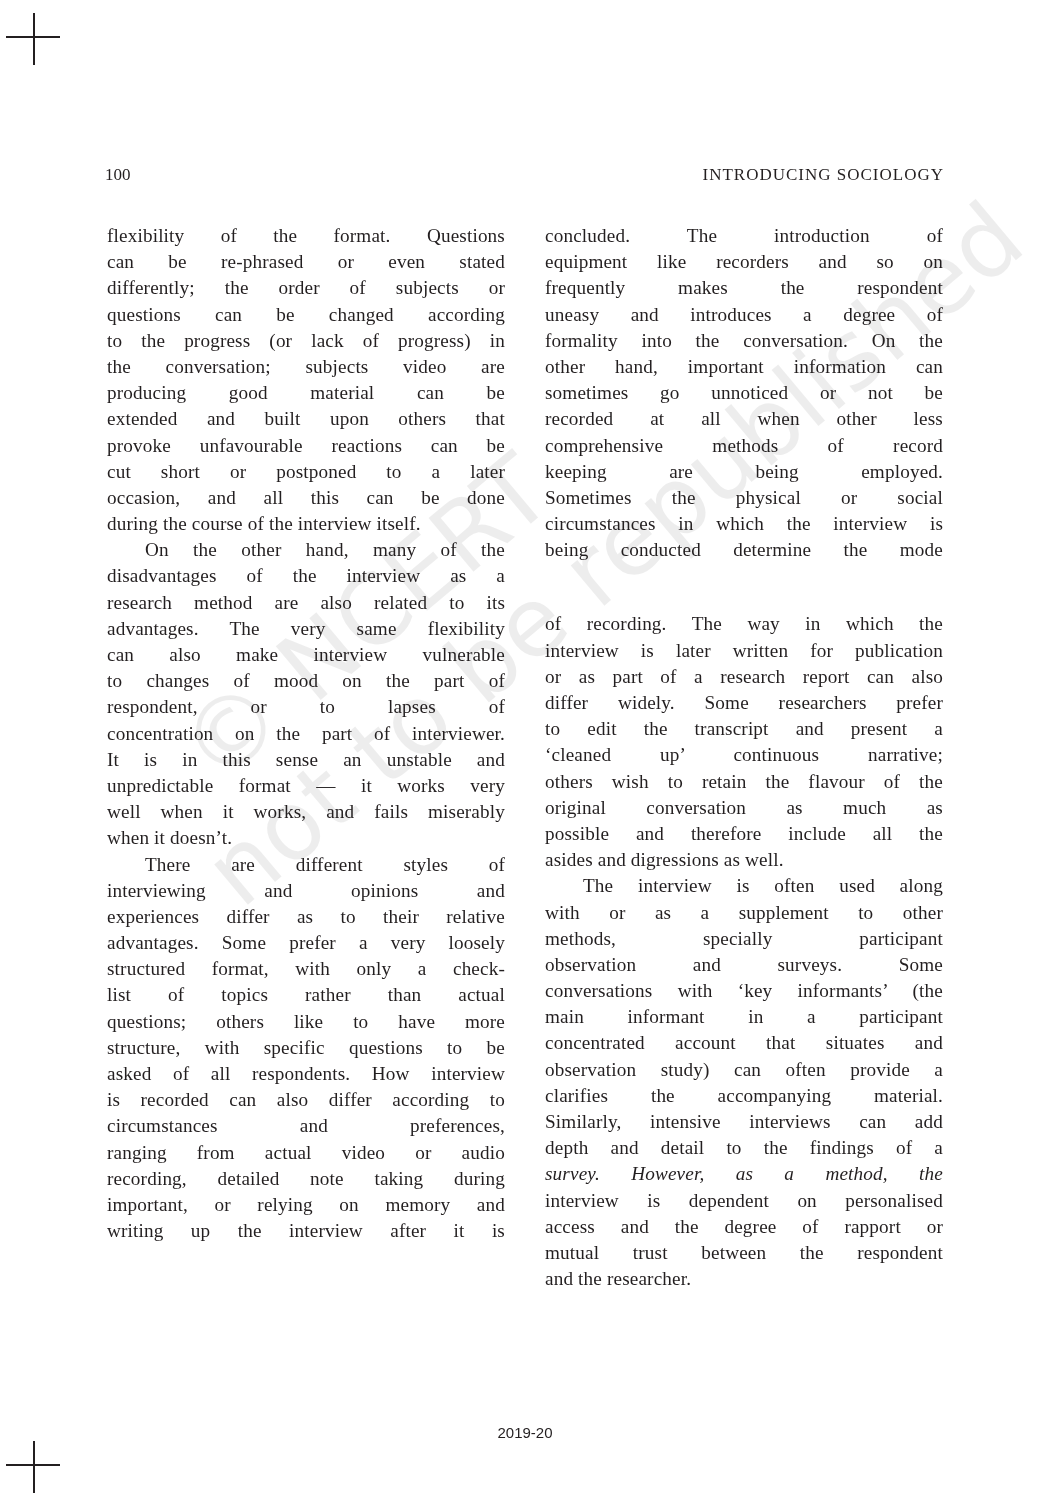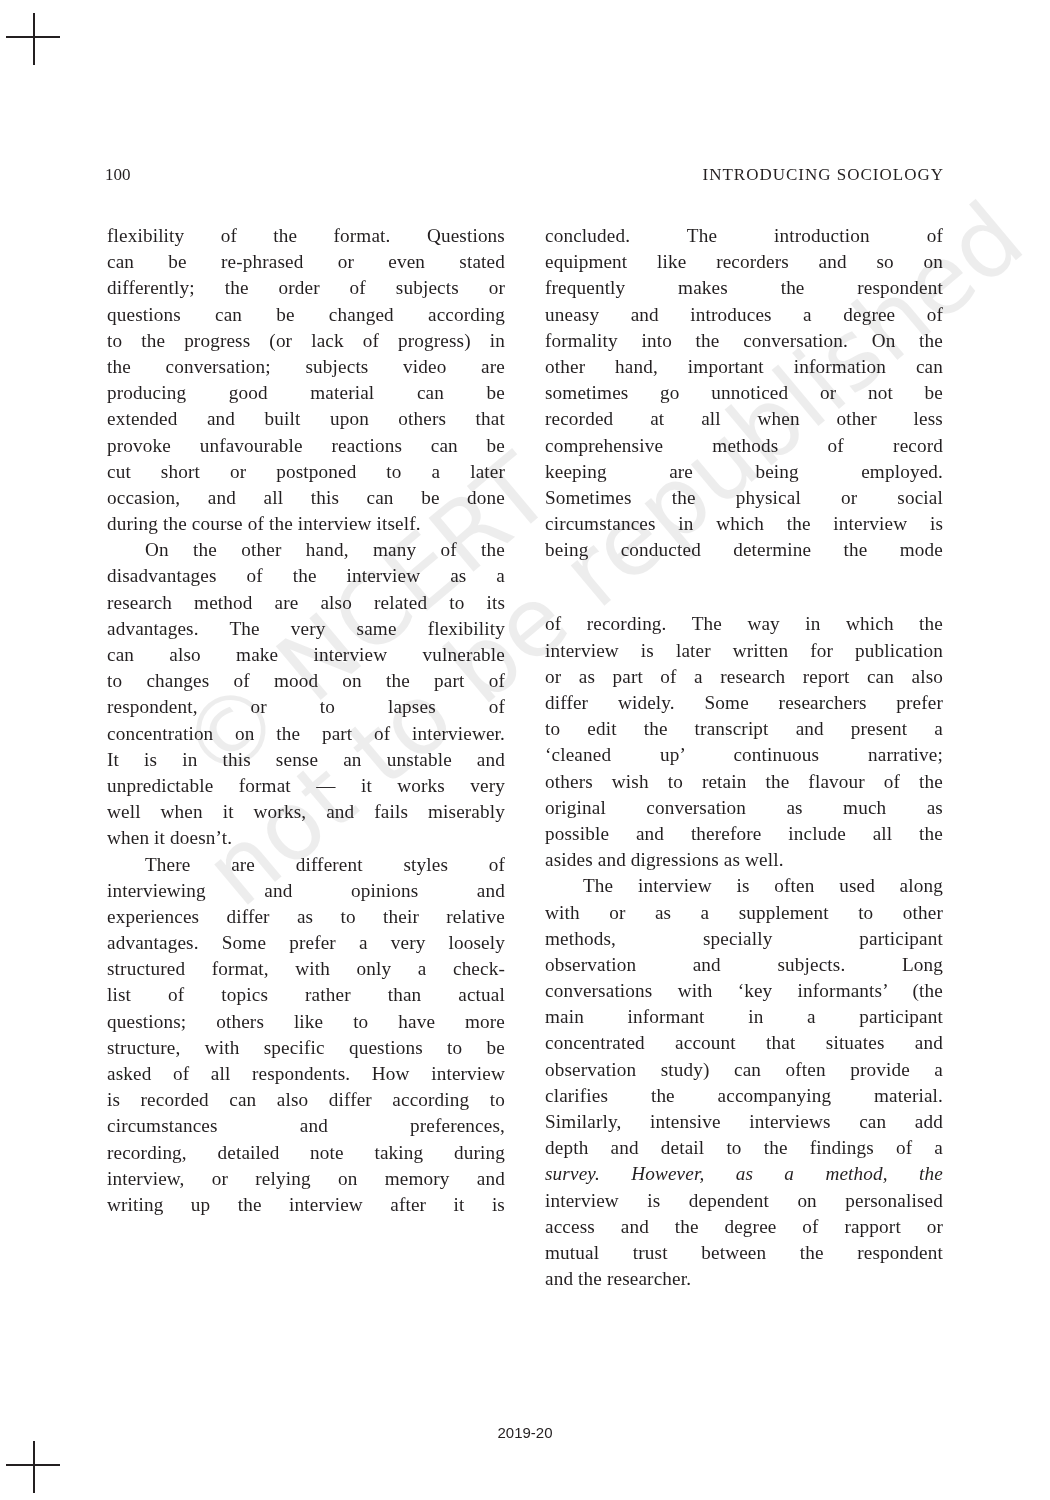--- a/index.html
+++ b/index.html
@@ -72,22 +72,23 @@
     <div class="line" style="white-space: normal; text-align-last: justify;"><span style="display: inline;">interviewing and opinions and</span></div>
     <div class="line" style="white-space: normal; text-align-last: justify;"><span style="display: inline;">experiences differ as to their relative</span></div>
     <div class="line" style="white-space: normal; text-align-last: justify;"><span style="display: inline;">advantages.  Some prefer a very loosely</span></div>
     <div class="line" style="white-space: normal; text-align-last: justify;"><span style="display: inline;">structured format, with only a check-</span></div>
     <div class="line" style="white-space: normal; text-align-last: justify;"><span style="display: inline;">list of topics rather than actual</span></div>
     <div class="line" style="white-space: normal; text-align-last: justify;"><span style="display: inline; font-family: Liberation Serif, serif;">questions; others like to have more</span></div>
     <div class="line" style="white-space: normal; text-align-last: justify;"><span style="display: inline;">structure, with specific questions to be</span></div>
     <div class="line" style="white-space: normal; text-align-last: justify;"><span style="display: inline;">asked of all respondents. How interview</span></div>
     <div class="line" style="white-space: normal; text-align-last: justify;"><span style="display: inline;">is recorded can also differ according to</span></div>
     <div class="line" style="white-space: normal; text-align-last: justify;"><span style="display: inline;">circumstances and preferences,</span></div>
+    <div class="line" style="white-space: normal; text-align-last: justify;"><span style="display: inline;">ranging from actual video or audio</span></div>
     <div class="line" style="white-space: normal; text-align-last: justify;"><span style="display: inline; margin-top: 47px;">recording, detailed note taking during</span></div>
-    <div class="line" style="white-space: normal; text-align-last: justify;"><span style="display: inline;">interview, or relying on memory and</span></div>
+    <div class="line" style="white-space: normal; text-align-last: justify;"><span style="display: inline;">important, or relying on memory and</span></div>
     <div class="line" style="white-space: normal; text-align-last: justify;"><span style="display: inline;">writing up the interview after it is</span></div>
   </div>
 <div class="col col-right" id="col-right">
     <div class="line" style="white-space: normal; text-align-last: justify;"><span style="display: inline;">concluded. The introduction of</span></div>
     <div class="line" style="white-space: normal; text-align-last: justify;"><span style="display: inline;">equipment like recorders and so on</span></div>
     <div class="line" style="white-space: normal; text-align-last: justify;"><span style="display: inline;">frequently makes the respondent</span></div>
     <div class="line" style="white-space: normal; text-align-last: justify;"><span style="display: inline;">uneasy and introduces a degree of</span></div>
     <div class="line" style="white-space: normal; text-align-last: justify;"><span style="display: inline;">formality into the conversation.  On the</span></div>
     <div class="line" style="white-space: normal; text-align-last: justify;"><span style="display: inline;">other hand, important information can</span></div>
     <div class="line" style="white-space: normal; text-align-last: justify;"><span style="display: inline;">sometimes go unnoticed or not be</span></div>
@@ -103,21 +104,21 @@
     <div class="line" style="white-space: normal; text-align-last: justify;"><span style="display: inline;">differ widely. Some researchers prefer</span></div>
     <div class="line" style="white-space: normal; text-align-last: justify;"><span style="display: inline;">to edit the transcript and present a</span></div>
     <div class="line" style="white-space: normal; text-align-last: justify;"><span style="display: inline;">‘cleaned up’ continuous narrative;</span></div>
     <div class="line" style="white-space: normal; text-align-last: justify;"><span style="display: inline;">others wish to retain the flavour of the</span></div>
     <div class="line" style="white-space: normal; text-align-last: justify;"><span style="display: inline;">original conversation as much as</span></div>
     <div class="line" style="white-space: normal; text-align-last: justify;"><span style="display: inline;">possible and therefore include all the</span></div>
     <div class="line last"><span>asides and digressions as well.</span></div>
     <div class="line indent" style="white-space: normal; text-align-last: justify;"><span style="display: inline;">The interview is often used along</span></div>
     <div class="line" style="white-space: normal; text-align-last: justify;"><span style="display: inline;">with or as a supplement to other</span></div>
     <div class="line" style="white-space: normal; text-align-last: justify;"><span style="display: inline;">methods, specially participant</span></div>
-    <div class="line" style="white-space: normal; text-align-last: justify;"><span style="display: inline;">observation and subjects. Long</span></div>
+    <div class="line" style="white-space: normal; text-align-last: justify;"><span style="display: inline;">observation and surveys. Some</span></div>
     <div class="line" style="white-space: normal; text-align-last: justify;"><span style="display: inline;">conversations with ‘key informants’ (the</span></div>
     <div class="line" style="white-space: normal; text-align-last: justify;"><span style="display: inline;">main informant in a participant</span></div>
     <div class="line" style="white-space: normal; text-align-last: justify;"><span style="display: inline;">concentrated account that situates and</span></div>
     <div class="line" style="white-space: normal; text-align-last: justify;"><span style="display: inline;">observation study) can often provide a</span></div>
     <div class="line" style="white-space: normal; text-align-last: justify;"><span style="display: inline;">clarifies the accompanying material.</span></div>
     <div class="line" style="white-space: normal; text-align-last: justify;"><span style="display: inline;">Similarly, intensive interviews can add</span></div>
     <div class="line" style="white-space: normal; text-align-last: justify;"><span style="display: inline;">depth and detail to the findings of a</span></div>
     <div class="line" style="white-space: normal; text-align-last: justify; font-style: italic;"><span style="display: inline;">survey.  However, as a method, the</span></div>
     <div class="line" style="white-space: normal; text-align-last: justify;"><span style="display: inline;">interview is dependent on personalised</span></div>
     <div class="line" style="white-space: normal; text-align-last: justify;"><span style="display: inline;">access and the degree of rapport or</span></div>

